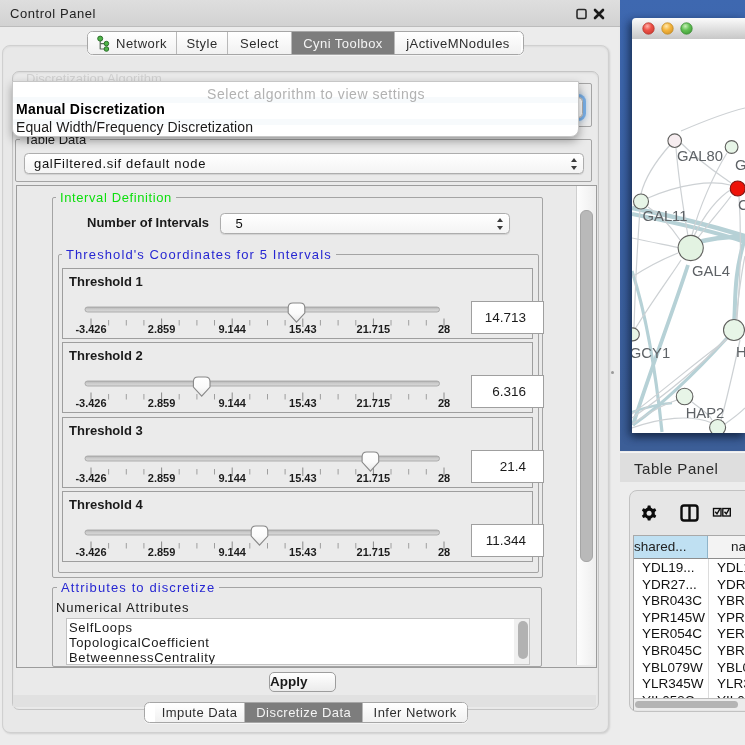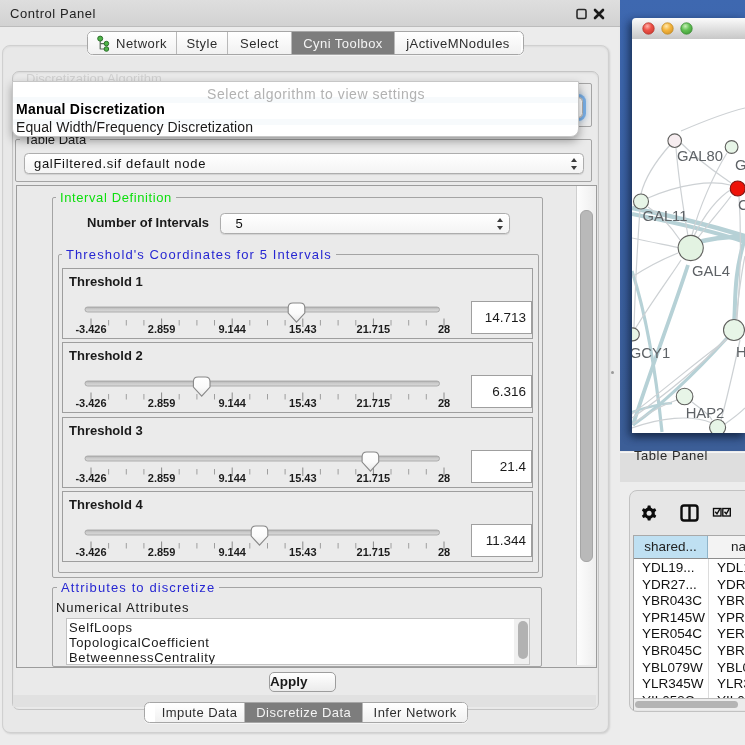--- a/index.html
+++ b/index.html
@@ -16,21 +16,21 @@
 .stp .d{bottom:0;border-top:4.5px solid #3c3c3c;}
 .tbar{position:absolute;display:flex;background:#fff;border:1px solid #a6a6a6;border-radius:5.5px;
   overflow:hidden;font-size:13px;box-shadow:0 1px 0 rgba(255,255,255,.5);}
 .tbar div{display:flex;align-items:center;justify-content:center;color:#2d2d2d;letter-spacing:0.45px;
   background:linear-gradient(#ffffff,#f1f1f1);border-right:1px solid #b9b9b9;box-sizing:border-box;}
 .tbar div:last-child{border-right:none;}
 .tbar div.sel{background:#7d7d7d;color:#f4f4f4;}
 .thbox{position:absolute;left:62px;width:469px;height:69px;border:1px solid #9e9e9e;background:#ebebeb;}
 .thbox b{position:absolute;left:6px;top:5px;font-size:13px;}
 .vbox{position:absolute;left:408px;top:32px;width:54px;height:31px;background:#fff;
-  border:1px solid #9f9f9f;font-size:13.5px;text-align:right;line-height:31px;padding-right:5px;}
+  border:1px solid #9f9f9f;font-size:13.5px;text-align:right;line-height:31px;padding-right:17px;}
 .titlebar{position:absolute;left:0;top:0;width:620px;height:26px;background:linear-gradient(#dedede,#d2d2d2);
   border-bottom:1px solid #bcbcbc;}
 .titlebar span{position:absolute;left:10px;top:6px;font-size:13px;letter-spacing:0.55px;color:#222;}
 </style></head>
 <body>
 <div id="app">
 
 <div class="titlebar">
       <span>Control Panel</span>
   <svg class="ab" style="left:573px;top:8px" width="34" height="12" viewBox="0 0 34 12">
@@ -379,41 +379,41 @@
           <text x="18" y="319" font-size="14.8" text-anchor="middle" fill="#5e6266">GCY1</text>
           <text x="73" y="379" font-size="14.8" text-anchor="middle" fill="#5e6266">HAP2</text>
           <text x="103" y="131" font-size="14.8" text-anchor="start" fill="#5e6266">GA</text>
           <text x="106" y="170.5" font-size="14.8" text-anchor="start" fill="#5e6266">C</text>
           <text x="104" y="318" font-size="14.8" text-anchor="start" fill="#5e6266">H</text>
         </svg>
   </div>
 </div>
 
 <div class="ab" style="left:620px;top:452px;width:125px;height:30px;background:#dedede;border-top:1px solid #f5f5f5;"></div>
-<div class="ab" style="left:634px;top:448px;font-size:13px;letter-spacing:0.55px;color:#2b2b2b;">Table Panel</div>
+<div class="ab" style="left:634px;top:460px;font-size:15px;letter-spacing:0.55px;color:#2b2b2b;">Table Panel</div>
 <div class="ab" style="left:620px;top:482px;width:125px;height:263px;background:#ededed;"></div>
 
 <div class="ab" style="left:629px;top:490px;width:130px;height:220px;border-radius:8px;background:#e6e6e6;border:1px solid #c2c2c2;"></div>
 <svg class="ab" style="left:638px;top:503px;" width="100" height="22" viewBox="0 0 100 22">
   <g fill="#0c0c0c">
     <path d="M9.8 2.6 l2.6 0 .55 2.2 a6 6 0 0 1 1.9 1.1 l2.15-.75 1.3 2.25 -1.6 1.6 a6 6 0 0 1 0 2.2 l1.6 1.6 -1.3 2.25 -2.15-.75 a6 6 0 0 1 -1.9 1.1 l-.55 2.2 -2.6 0 -.55-2.2 a6 6 0 0 1 -1.9-1.1 l-2.15 .75 -1.3-2.25 1.6-1.6 a6 6 0 0 1 0-2.2 l-1.6-1.6 1.3-2.25 2.15 .75 a6 6 0 0 1 1.9-1.1 Z"></path>
     <circle cx="11.1" cy="10.2" r="2.5" fill="#e6e6e6"></circle>
   </g>
   <rect x="43.5" y="2.5" width="16" height="15" rx="2.5" fill="none" stroke="#0c0c0c" stroke-width="2.4"></rect>
   <line x1="51.5" y1="2.5" x2="51.5" y2="17.5" stroke="#0c0c0c" stroke-width="2.4"></line>
   <g stroke="#0c0c0c" stroke-width="1.35" fill="none">
     <rect x="75.5" y="5.5" width="7.5" height="7.5"></rect>
     <rect x="84.8" y="5.5" width="7.5" height="7.5"></rect>
     <path d="M77.2 8.8 l1.8 2 2.8-4.6"></path>
     <path d="M86.5 8.8 l1.8 2 2.8-4.6"></path>
   </g>
 </svg>
 
 <div class="ab" style="left:633px;top:535px;width:112px;height:174px;background:#fff;border-left:1px solid #a9a9a9;border-top:1px solid #a9a9a9;overflow:hidden;font-size:13.5px;">
-  <div class="ab" style="left:0;top:0;width:73px;height:22px;background:#bfe0f2;border-right:1px solid #8fb4c9;border-bottom:1px solid #8d8d8d;text-align:center;line-height:22px;color:#222;">shared...</div>
+  <div class="ab" style="left:0;top:0;width:73px;height:22px;background:#bfe0f2;border-right:1px solid #8fb4c9;border-bottom:1px solid #8d8d8d;line-height:22px;color:#222;">shared...</div>
   <div class="ab" style="left:74px;top:0;width:45px;height:22px;background:#f3f3f3;border-bottom:1px solid #8d8d8d;line-height:22px;padding-left:23px;color:#222;">name</div>
   <div class="ab" style="left:73.5px;top:23px;width:1px;height:139px;background:#dcdcdc;"></div>
   <div class="ab" style="left:8px;top:24px;line-height:16.6px;color:#111;">YDL19...<br>YDR27...<br>YBR043C<br>YPR145W<br>YER054C<br>YBR045C<br>YBL079W<br>YLR345W<br>YIL053C</div>
   <div class="ab" style="left:83px;top:24px;line-height:16.6px;color:#111;">YDL1<br>YDR2<br>YBR0<br>YPR1<br>YER0<br>YBR0<br>YBL0<br>YLR3<br>YIL0</div>
   <div class="ab" style="left:0;top:162px;width:112px;height:12px;background:#ececec;border-top:1px solid #bdbdbd;"></div>
   <div class="ab" style="left:1px;top:164.5px;width:103px;height:7.5px;border-radius:4px;background:#b4b4b4;"></div>
 </div>
 
 <div class="ab" style="left:611px;top:371px;width:3px;height:3px;border-radius:50%;background:#9a9a9a;"></div>
 

